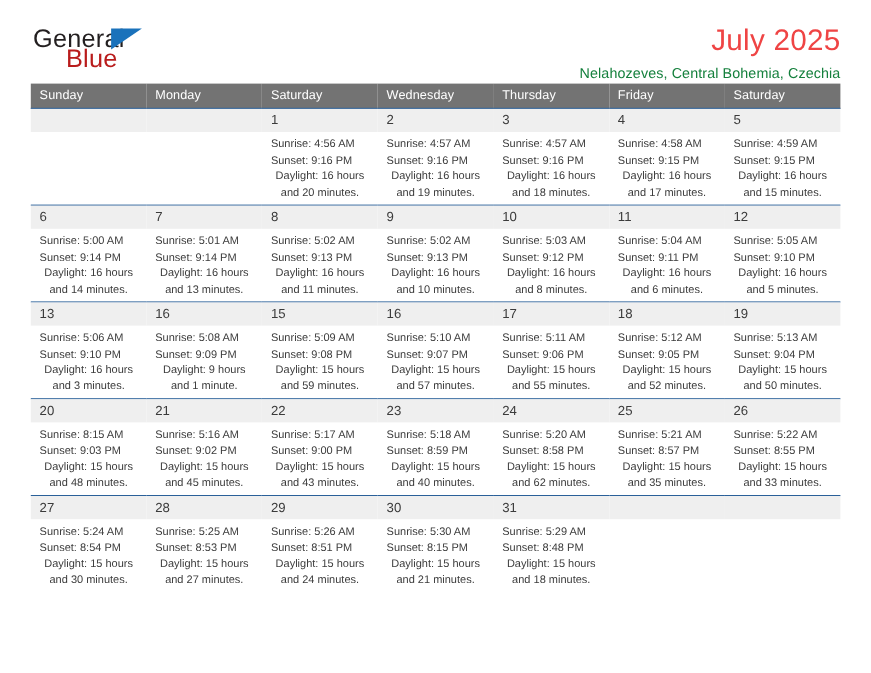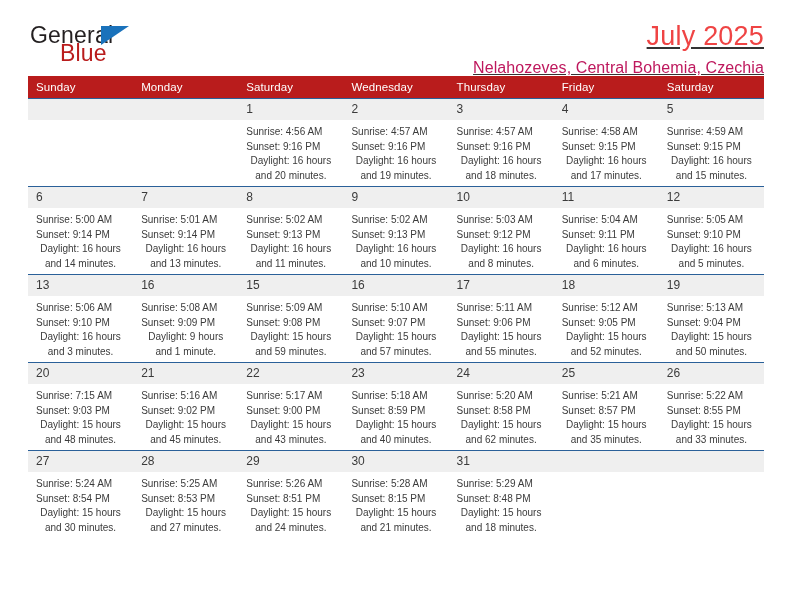--- a/index.html
+++ b/index.html
@@ -24,21 +24,20 @@
   }
 
   
   .header {
     display: flex;
     align-items: flex-start;
     justify-content: space-between;
     height: 72px;
     padding-top: 22px;
     box-sizing: border-box;
-    text-decoration: underline;
   }
 
   .logo {
     position: relative;
     width: 200px;
     height: 52px;
     user-select: none;
   }
   .logo-general {
     position: absolute;
@@ -74,35 +73,35 @@
   }
   .cal-title {
     font-size: 27px;
     color: #ef4444;
     font-weight: normal;
     line-height: 1.05;
     letter-spacing: 0.2px;
   }
   .cal-subtitle {
     margin-top: 9px;
-    font-size: 16px;
-    color: #be185d;
+    font-size: 13px;
+    color: #15803d;
     letter-spacing: 0.1px;
   }
 
   
   .calendar {
     width: 736px;
     border-collapse: collapse;
     table-layout: fixed;
     margin-top: 4px;
   }
 
   .calendar th {
-    background: #b91c1c;
+    background: #737373;
     color: #ffffff;
     font-size: 11.5px;
     font-weight: normal;
     text-align: left;
     padding: 5px 0 5px 8px;
     letter-spacing: 0.1px;
     height: 20px;
     box-sizing: border-box;
   }
 
@@ -385,21 +384,21 @@
                 <div class="daylight">Daylight: 15 hours and 50 minutes.</div>
               </div>
             </div>
           </td>
         </tr>
         <tr>
           <td>
             <div class="cell-inner">
               <div class="daynum">20</div>
               <div class="details">
-                <div>Sunrise: 7:15 AM</div>
+                <div>Sunrise: 8:15 AM</div>
                 <div>Sunset: 9:03 PM</div>
                 <div class="daylight">Daylight: 15 hours and 48 minutes.</div>
               </div>
             </div>
           </td>
           <td>
             <div class="cell-inner">
               <div class="daynum">21</div>
               <div class="details">
                 <div>Sunrise: 5:16 AM</div>
@@ -487,21 +486,21 @@
                 <div>Sunrise: 5:26 AM</div>
                 <div>Sunset: 8:51 PM</div>
                 <div class="daylight">Daylight: 15 hours and 24 minutes.</div>
               </div>
             </div>
           </td>
           <td>
             <div class="cell-inner">
               <div class="daynum">30</div>
               <div class="details">
-                <div>Sunrise: 5:28 AM</div>
+                <div>Sunrise: 5:30 AM</div>
                 <div>Sunset: 8:15 PM</div>
                 <div class="daylight">Daylight: 15 hours and 21 minutes.</div>
               </div>
             </div>
           </td>
           <td>
             <div class="cell-inner">
               <div class="daynum">31</div>
               <div class="details">
                 <div>Sunrise: 5:29 AM</div>

